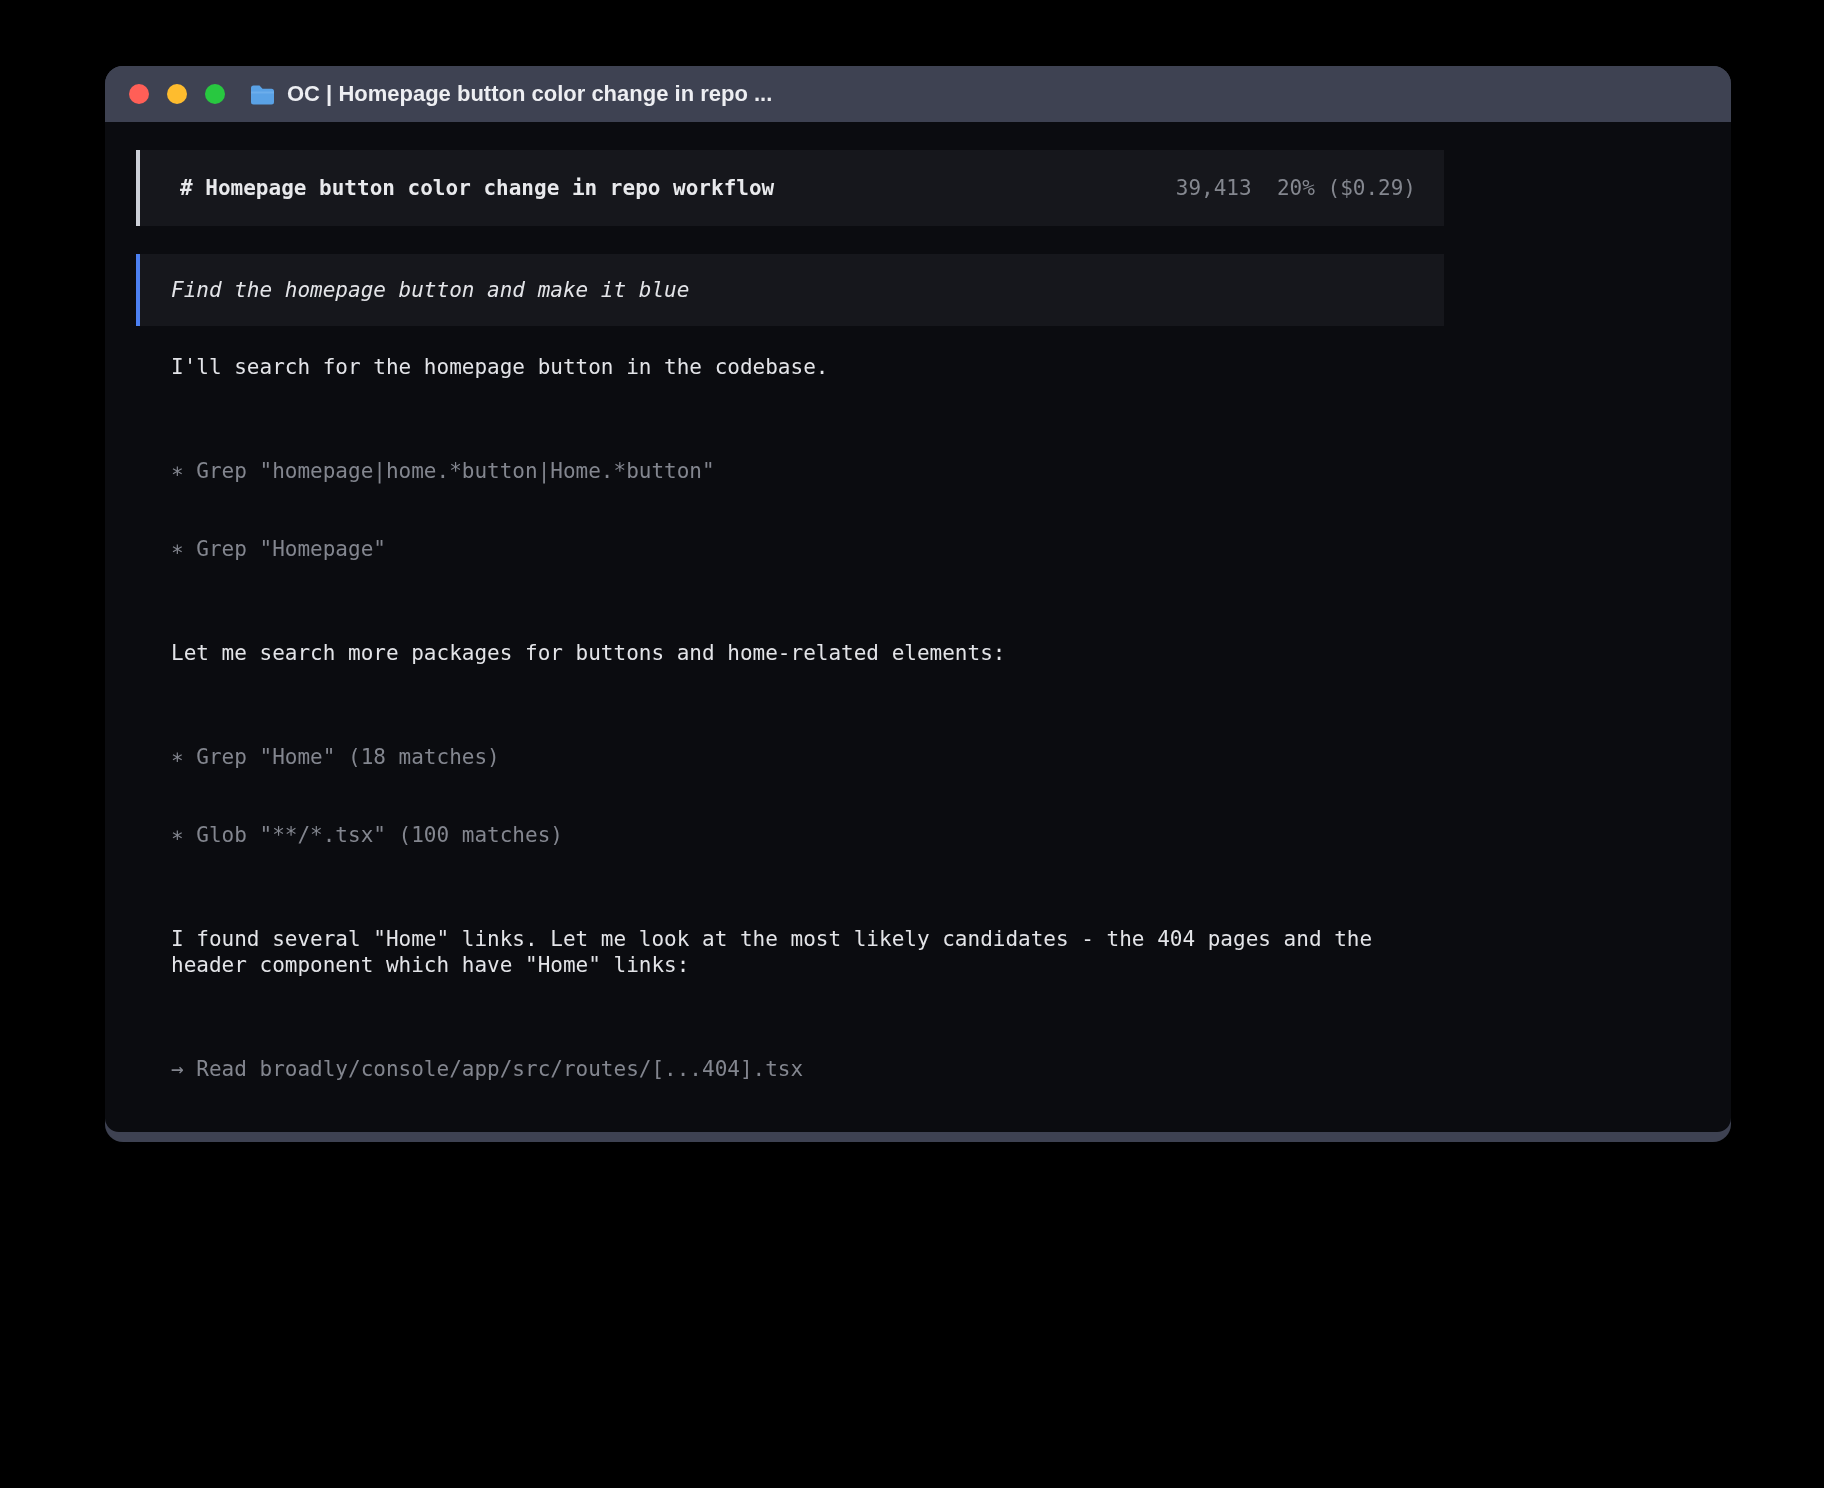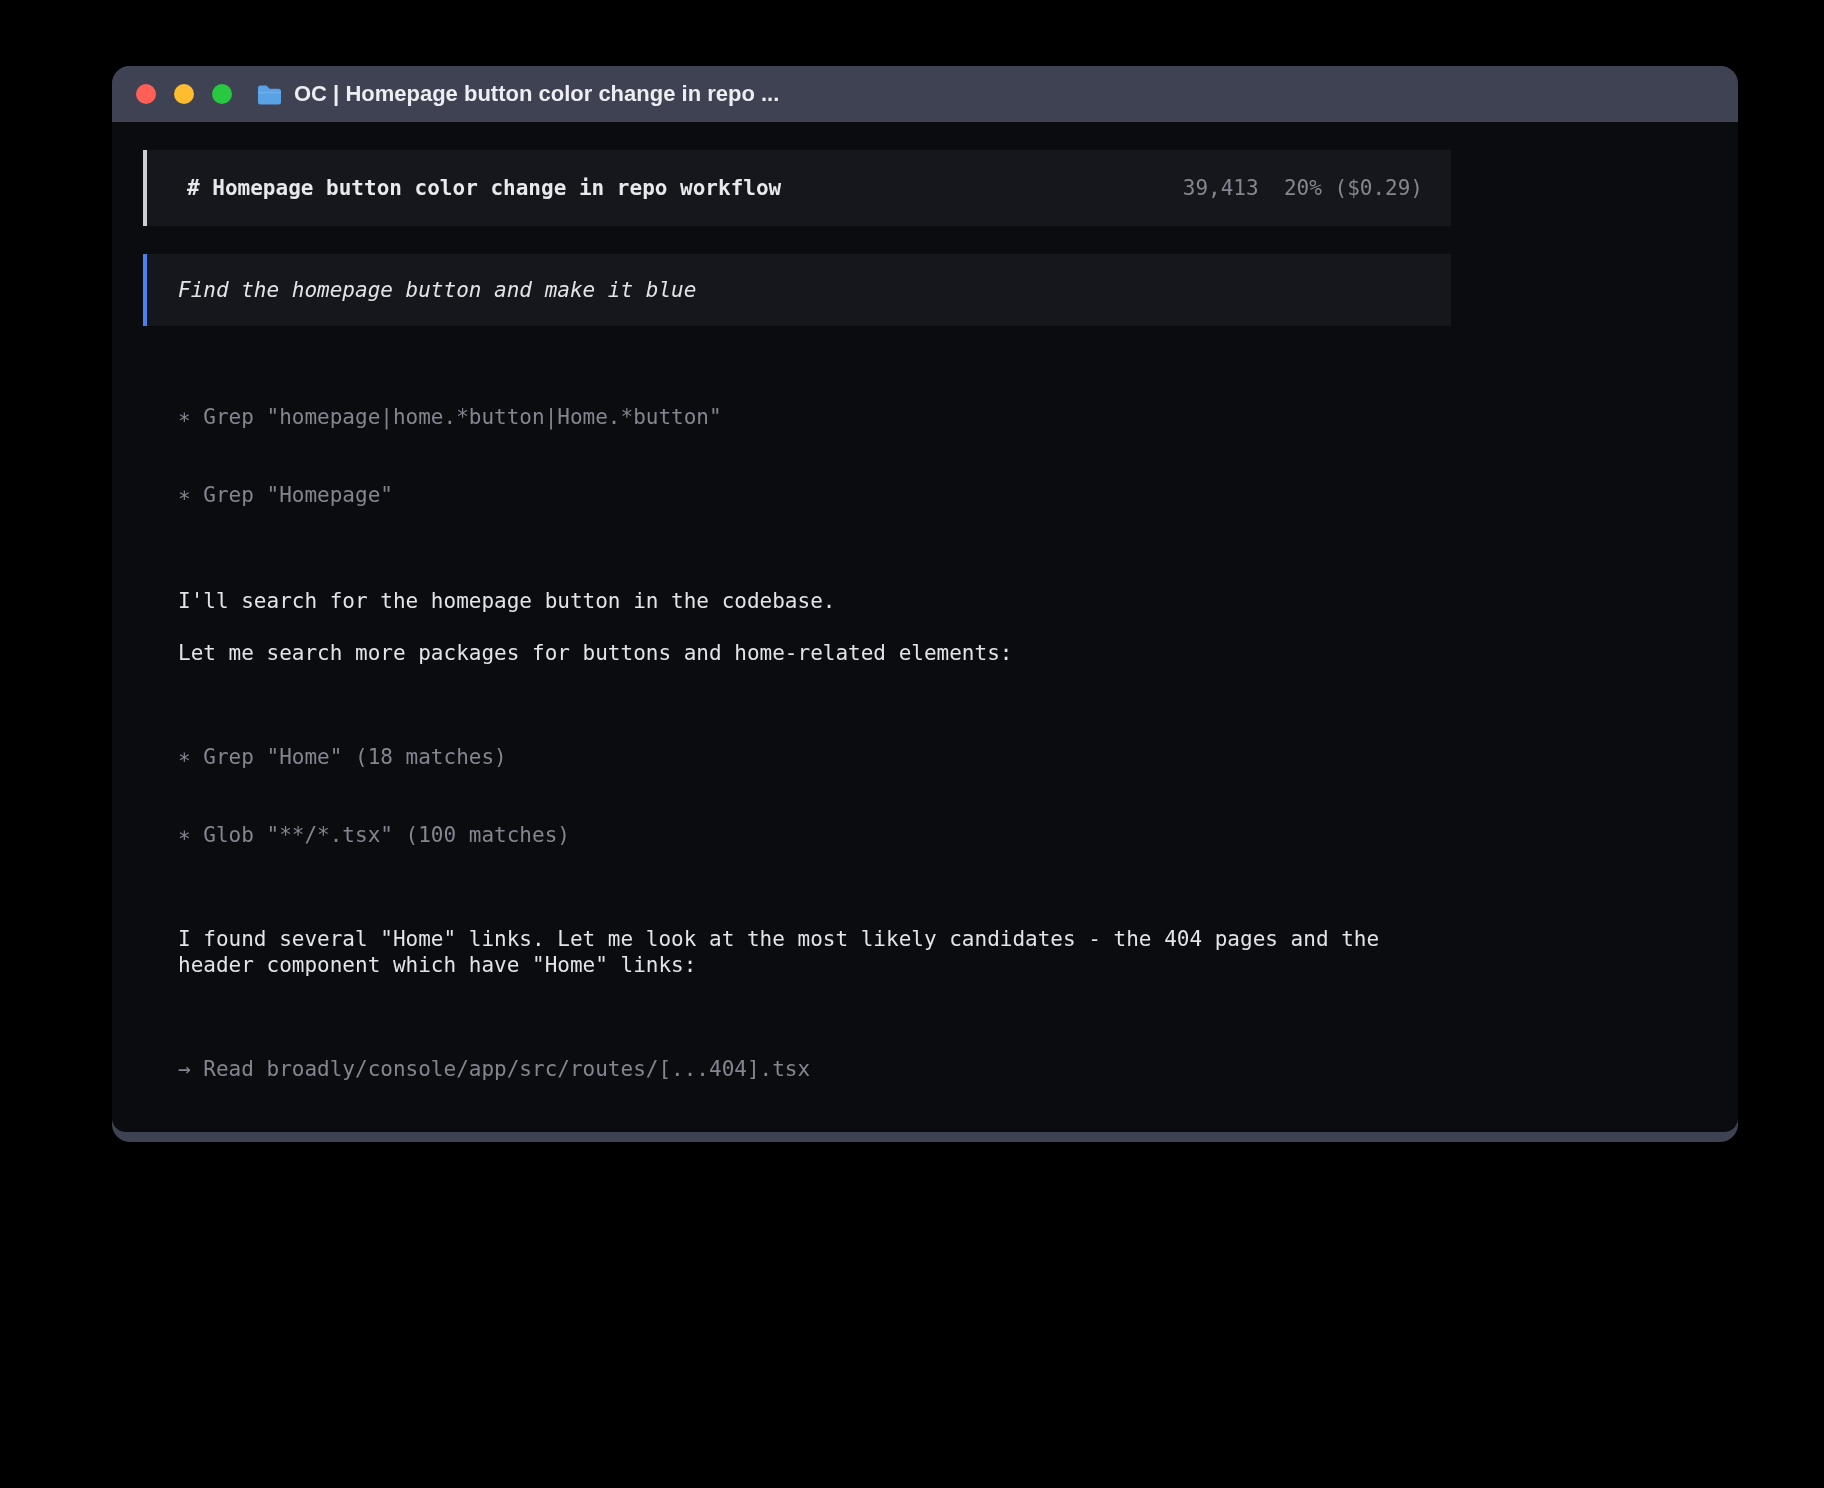--- a/index.html
+++ b/index.html
@@ -7,21 +7,21 @@
     padding: 0;
     background: #000000;
     width: 1824px;
     height: 1488px;
     overflow: hidden;
     font-family: "DejaVu Sans Mono", monospace;
   }
 
   .window {
     position: absolute;
-    left: 112px;
+    left: 105px;
     top: 66px;
     width: 1626px;
     height: 1076px;
     background: #3e4252;
     border-radius: 18px;
     overflow: hidden;
     box-sizing: border-box;
     padding-bottom: 10px;
     display: flex;
     flex-direction: column;
@@ -115,26 +115,26 @@
 
     <div class="block header-block cw">
       <span class="header-title"># Homepage button color change in repo workflow</span>
       <span class="header-stats">39,413  20% ($0.29)</span>
     </div>
 
     <div class="block user-block cw">
       <span class="user-text">Find the homepage button and make it blue</span>
     </div>
 
+    <div class="para first">I'll search for the homepage button in the codebase.</div>
+
     <div class="para dim">
       <div>∗ Grep "homepage|home.*button|Home.*button"</div>
       <div>∗ Grep "Homepage"</div>
     </div>
-
-    <div class="para first">I'll search for the homepage button in the codebase.</div>
 
     <div class="para">Let me search more packages for buttons and home-related elements:</div>
 
     <div class="para dim">
       <div>∗ Grep "Home" (18 matches)</div>
       <div>∗ Glob "**/*.tsx" (100 matches)</div>
     </div>
 
     <div class="para wrap">I found several "Home" links. Let me look at the most likely candidates - the 404 pages and the
 header component which have "Home" links:</div>

